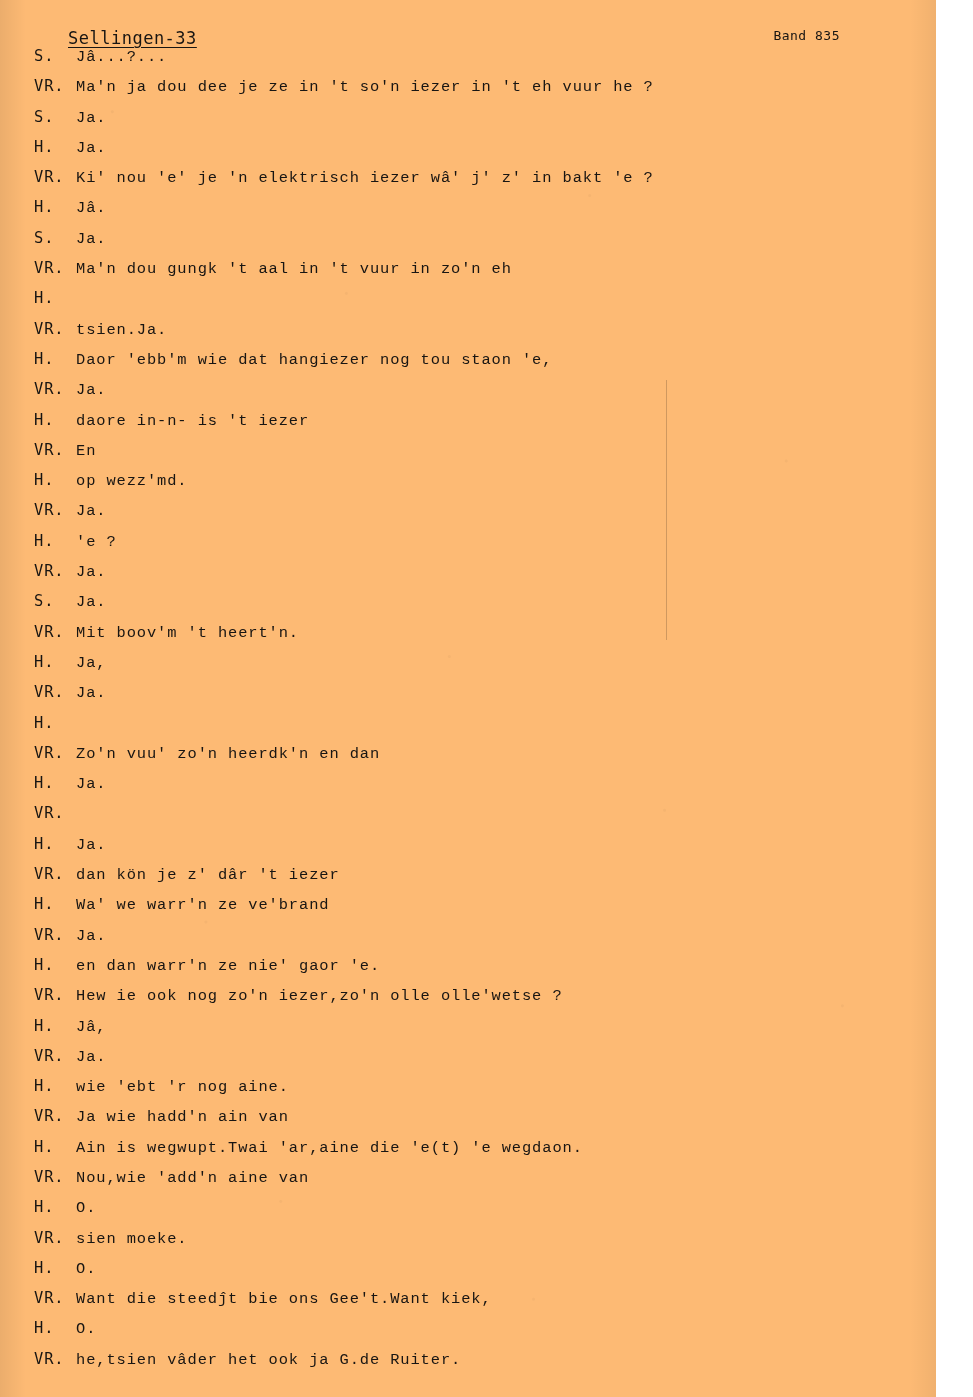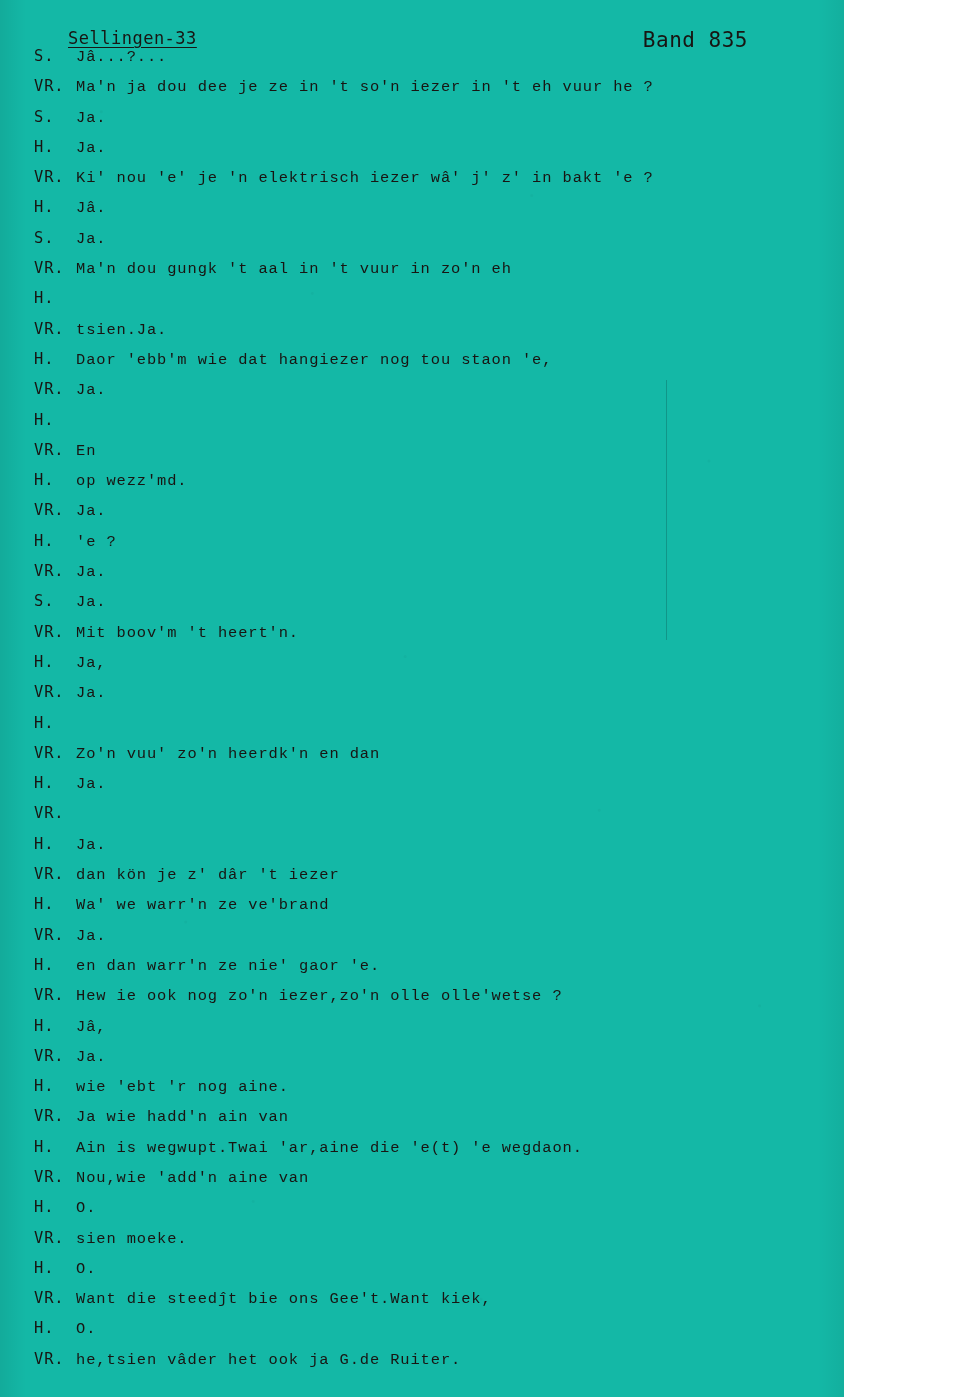--- a/index.html
+++ b/index.html
@@ -2,23 +2,23 @@
 <html><head>
 <meta charset="utf-8">
 <style>
   html, body {
     margin: 0;
     padding: 0;
     background: #ffffff;
   }
   .page {
     position: relative;
-    width: 844px;
+    width: 936px;
     height: 1397px;
-    background: #14b8a6;
+    background: #fdba74;
     overflow: hidden;
     font-family: "DejaVu Sans Mono", "Liberation Mono", monospace;
     color: #181512;
   }
   
   .page:before {
     content: "";
     position: absolute;
     inset: 0;
     pointer-events: none;
@@ -47,21 +47,21 @@
     top: 14px;
     font-size: 17px;
     letter-spacing: 0.5px;
     text-decoration: underline;
     text-underline-offset: 3px;
   }
   .band-label {
     position: absolute;
     right: 96px;
     top: 14px;
-    font-size: 21px;
+    font-size: 13px;
     letter-spacing: 0.5px;
   }
   .transcript {
     position: absolute;
     left: 34px;
     top: 47px;
     right: 20px;
   }
   .line {
     display: flex;
@@ -125,21 +125,21 @@
       <div class="line"><span class="spk">S.</span><span class="txt">Ja.</span></div>
       <div class="line"><span class="spk">H.</span><span class="txt">Ja.</span></div>
       <div class="line"><span class="spk">VR.</span><span class="txt">Ki' nou 'e' je 'n elektrisch iezer wâ' j' z' in bakt 'e ?</span></div>
       <div class="line"><span class="spk">H.</span><span class="txt">Jâ.</span></div>
       <div class="line"><span class="spk">S.</span><span class="txt">Ja.</span></div>
       <div class="line"><span class="spk">VR.</span><span class="txt">Ma'n dou gungk 't aal in 't vuur in zo'n eh</span></div>
       <div class="line"><span class="spk">H.</span></div>
       <div class="line"><span class="spk">VR.</span><span class="txt">tsien.Ja.</span></div>
       <div class="line"><span class="spk">H.</span><span class="txt">Daor 'ebb'm wie dat hangiezer nog tou staon 'e,</span></div>
       <div class="line"><span class="spk">VR.</span><span class="txt">Ja.</span></div>
-      <div class="line"><span class="spk">H.</span></div>
+      <div class="line"><span class="spk">H.</span><span class="txt">daore in-n- is 't iezer</span></div>
       <div class="line"><span class="spk">VR.</span><span class="txt">En</span></div>
       <div class="line"><span class="spk">H.</span><span class="txt">op wezz'md.</span></div>
       <div class="line"><span class="spk">VR.</span><span class="txt">Ja.</span></div>
       <div class="line"><span class="spk">H.</span><span class="txt">'e ?</span></div>
       <div class="line"><span class="spk">VR.</span><span class="txt">Ja.</span></div>
       <div class="line"><span class="spk">S.</span><span class="txt">Ja.</span></div>
       <div class="line"><span class="spk">VR.</span><span class="txt">Mit boov'm 't heert'n.</span></div>
       <div class="line"><span class="spk">H.</span><span class="txt">Ja,</span></div>
       <div class="line"><span class="spk">VR.</span><span class="txt">Ja.</span></div>
       <div class="line"><span class="spk">H.</span></div>

